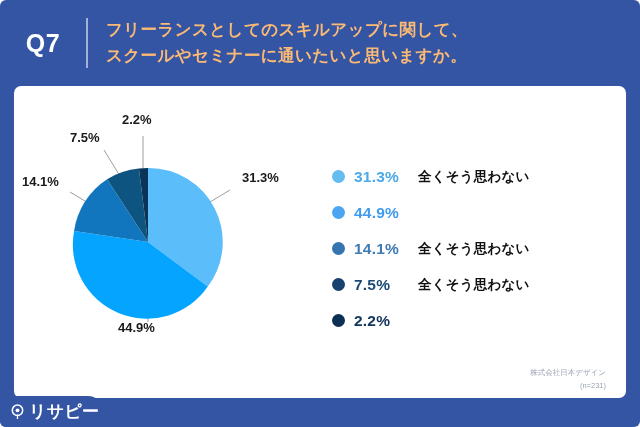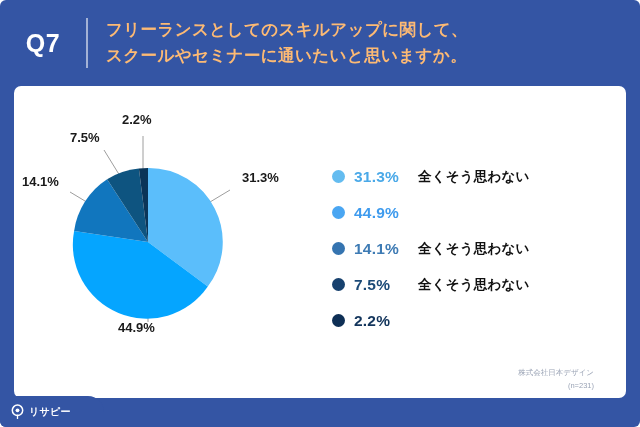--- a/index.html
+++ b/index.html
@@ -106,21 +106,21 @@
     font-size: 13.5px;
     font-weight: bold;
     color: #111111;
     letter-spacing: 0.2px;
     white-space: nowrap;
   }
 
   
   #source {
     position: absolute;
-    right: 32px;
+    right: 20px;
     bottom: 6px;
     text-align: right;
     color: #9aa3b5;
     font-size: 7.5px;
     line-height: 1.65;
   }
 
   
   #logo {
     position: absolute;
@@ -130,21 +130,21 @@
     height: 31px;
     background: #3455A4;
     border-top-right-radius: 16px;
     display: flex;
     align-items: center;
     padding-left: 10px;
     box-sizing: border-box;
   }
   #logo-text {
     color: #ffffff;
-    font-size: 10px;
+    font-size: 17px;
     font-weight: bold;
     letter-spacing: 0.3px;
     margin-left: 4px;
   }
 </style>
 </head>
 <body>
 
 <div id="slide">
 

